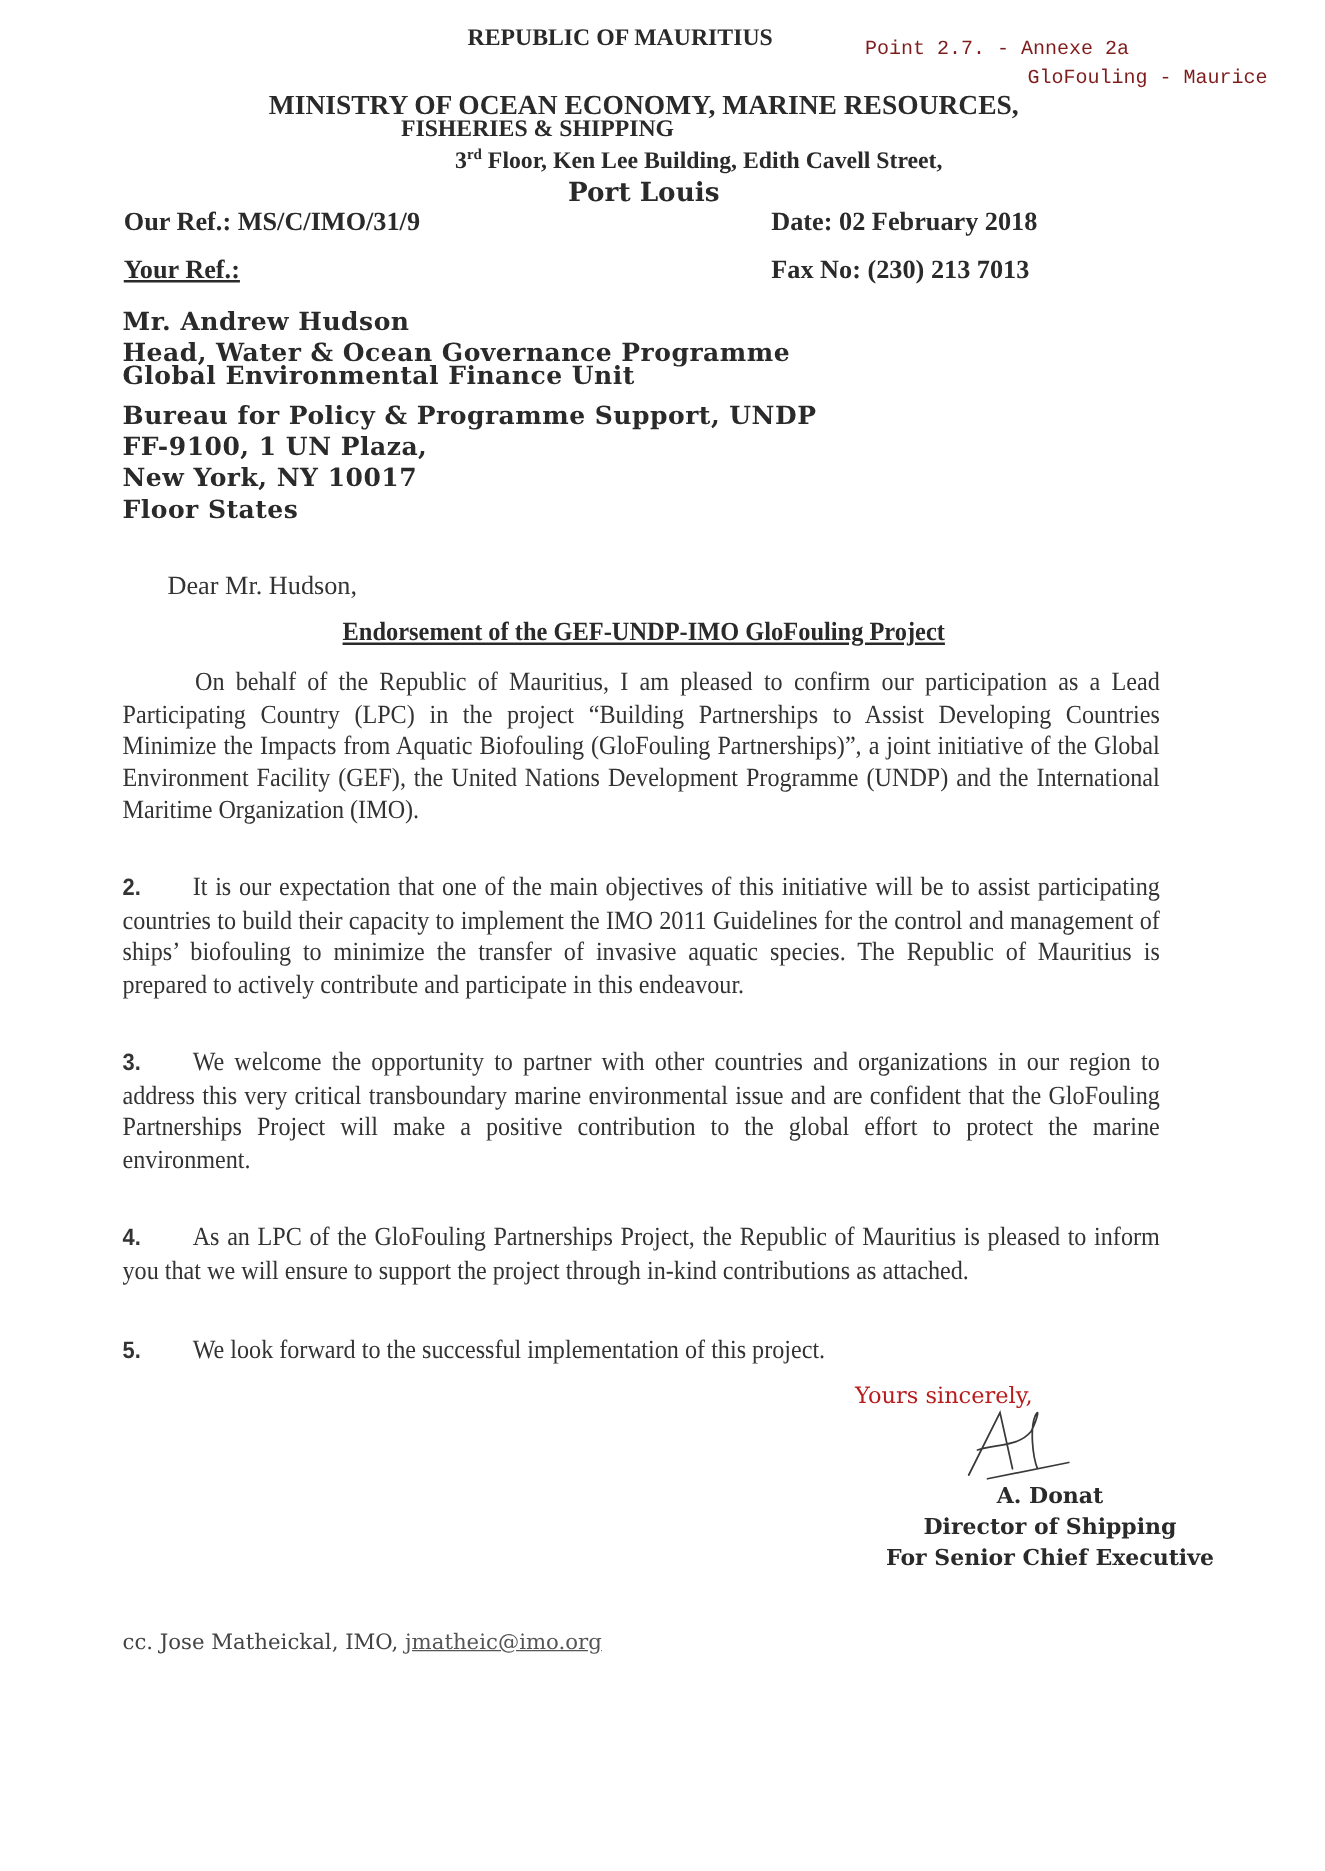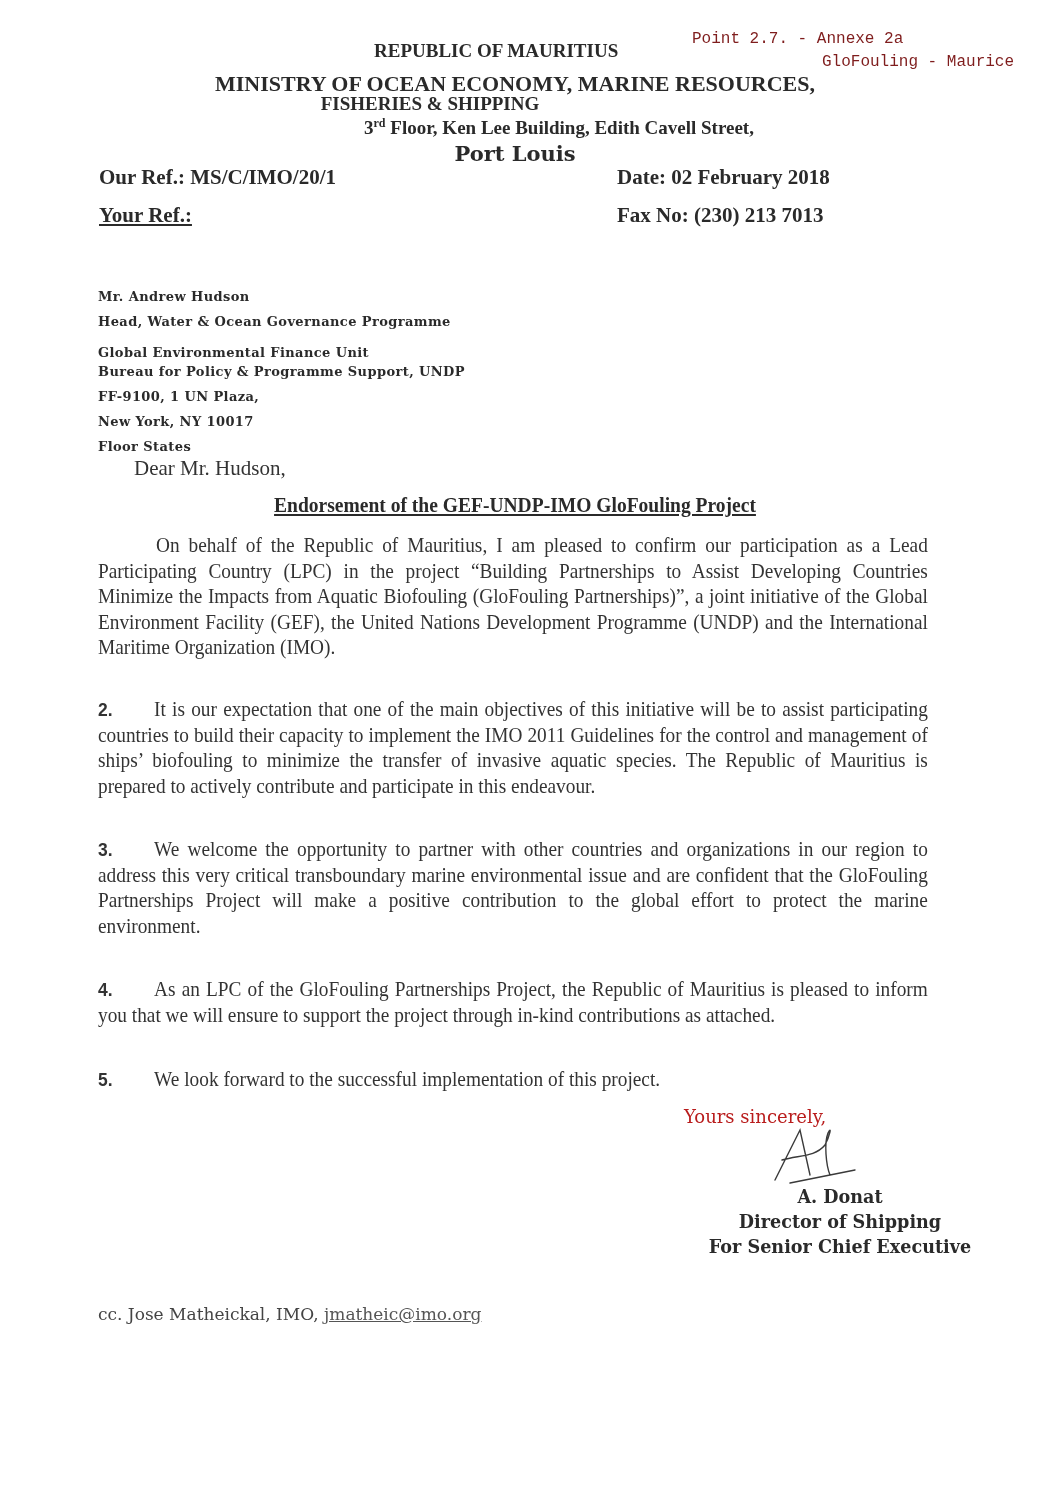--- a/index.html
+++ b/index.html
@@ -5,36 +5,36 @@
     html, body { margin: 0; padding: 0; }
     body {
       width: 1060px; height: 1497px; background: #ffffff; position: relative;
       overflow: hidden; color: #2a2a2a;
     }
     .abs { position: absolute; white-space: nowrap; }
     .serif-b { font-family: "Liberation Serif", serif; font-weight: bold; }
     .slab-b { font-family: "DejaVu Serif", serif; font-weight: bold; }
     .mono { font-family: "Liberation Mono", "DejaVu Sans Mono", monospace; color: #7f1d1d; }
 
-    #republic { left: 374px; top: 40px; font-size: 19px; }
+    #republic { left: 374px; top: 20px; font-size: 19px; }
     #annex1 { left: 692px; top: 30px; font-size: 16px; }
     #annex2 { left: 822px; top: 53px; font-size: 16px; }
     #ministry { left: 0; width: 1030px; text-align: center; top: 71px; font-size: 22px; }
     #fisheries { left: 0; width: 860px; text-align: center; top: 93px; font-size: 19px; }
     #address { left: 0; width: 1030px; text-align: center; top: 116px; font-size: 19px; margin-left: 44px; }
     #address sup { font-size: 12px; }
     #city { left: 0; width: 1030px; text-align: center; top: 141px; font-size: 21px; }
 
     .refrow { font-family: "Liberation Serif", serif; font-weight: bold; font-size: 21px; color: #2a2a2a; }
     #ourref { left: 99px; top: 165px; }
     #date { left: 617px; top: 165px; }
     #yourref { left: 99px; top: 203px; text-decoration: underline; }
     #fax { left: 617px; top: 203px; }
 
-    .addr { left: 98px; font-size: 13px; letter-spacing: 0.4px; margin-top: 44px; }
+    .addr { left: 98px; font-size: 20px; letter-spacing: 0.4px; }
     .body-text {
       position: absolute; left: 98px; width: 830px;
       font-family: "Liberation Serif", serif; font-size: 21px; line-height: 25.5px;
       text-align: justify; color: #333;
       transform: scaleX(0.92); transform-origin: left top; width: 902px;
     }
     .body-text .num { font-family: "Liberation Sans", sans-serif; font-weight: bold; display: inline-block; width: 61px; font-size: 19px; }
     #salutation { left: 98px; top: 456px; font-family: "Liberation Serif", serif; font-size: 21px; color: #333; margin-left: 36px; }
     #subject {
       left: 0; width: 1030px; text-align: center; top: 493px;
@@ -64,29 +64,29 @@
 
   <div id="republic" class="abs serif-b">REPUBLIC OF MAURITIUS</div>
   <div id="annex1" class="abs mono">Point 2.7. - Annexe 2a</div>
   <div id="annex2" class="abs mono">GloFouling - Maurice</div>
 
   <div id="ministry" class="abs serif-b">MINISTRY OF OCEAN ECONOMY, MARINE RESOURCES,</div>
   <div id="fisheries" class="abs serif-b">FISHERIES &amp; SHIPPING</div>
   <div id="address" class="abs serif-b"><span>3</span><sup>rd</sup><span> Floor, Ken Lee Building, Edith Cavell Street,</span></div>
   <div id="city" class="abs slab-b">Port Louis</div>
 
-  <div id="ourref" class="abs refrow">Our Ref.:  MS/C/IMO/20/1</div>
+  <div id="ourref" class="abs refrow">Our Ref.:  MS/C/IMO/31/9</div>
   <div id="date" class="abs refrow">Date:   02 February 2018</div>
   <div id="yourref" class="abs refrow">Your Ref.:</div>
   <div id="fax" class="abs refrow">Fax No: (230) 213 7013</div>
 
   <div>
     <div class="abs addr slab-b" style="top:245px">Mr. Andrew Hudson</div>
     <div class="abs addr slab-b" style="top:270px">Head, Water &amp; Ocean Governance Programme</div>
-    <div class="abs addr slab-b" style="top:301px">Global Environmental Finance Unit</div>
+    <div class="abs addr slab-b" style="top:288px">Global Environmental Finance Unit</div>
     <div class="abs addr slab-b" style="top:320px">Bureau for Policy &amp; Programme Support, UNDP</div>
     <div class="abs addr slab-b" style="top:345px">FF-9100, 1 UN Plaza,</div>
     <div class="abs addr slab-b" style="top:370px">New York, NY 10017</div>
     <div class="abs addr slab-b" style="top:395px">Floor States</div>
   </div>
 
   <div id="salutation" class="abs">Dear Mr. Hudson,</div>
   <div id="subject" class="abs">Endorsement of the GEF-UNDP-IMO GloFouling Project</div>
 
   <div id="p1" class="body-text"><span>On behalf of the Republic of Mauritius, I am pleased to confirm our participation as a Lead Participating Country (LPC) in the project “Building Partnerships to Assist Developing Countries Minimize the Impacts from Aquatic Biofouling (GloFouling Partnerships)”, a joint initiative of the Global Environment Facility (GEF), the United Nations Development Programme (UNDP) and the International Maritime Organization (IMO).</span></div>

